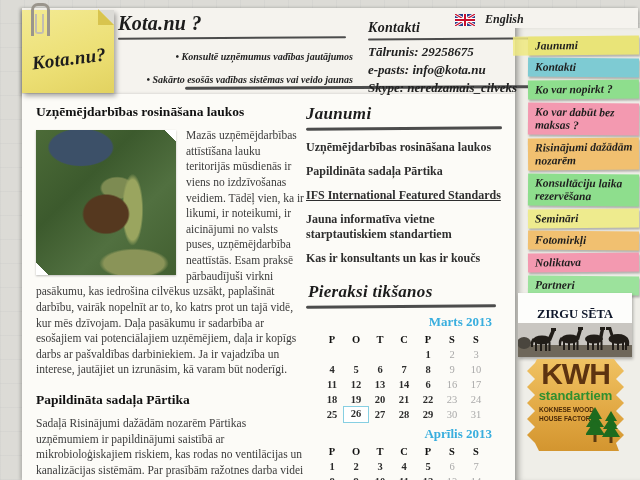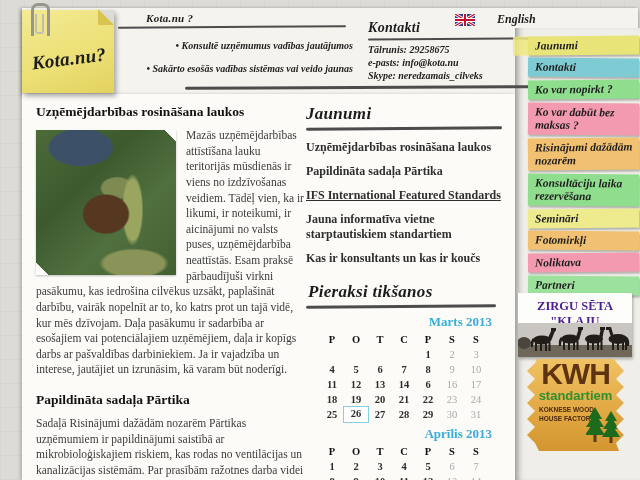--- a/index.html
+++ b/index.html
@@ -30,37 +30,37 @@
     border-bottom:16px solid #d8c44e;border-right:16px solid transparent;margin-top:-1px;}
   .logo-note .logo-text{position:absolute;left:4px;top:38px;width:86px;text-align:center;
     font-size:19px;transform:rotate(-7deg);color:#1d1d1d;}
   .clip{position:absolute;left:9px;top:-7px;width:13px;height:30px;
     border:3px solid #9a958c;border-bottom:none;border-radius:7px 7px 0 0;background:transparent;}
   .clip::after{content:'';position:absolute;left:1px;top:8px;width:5px;height:18px;
     border:2px solid #c2bdb2;border-top:none;border-radius:0 0 3px 3px;}
 
   
   .hdr-center{position:absolute;left:118px;top:12px;width:235px;}
-  .hdr-title{font-size:11px;color:#1c1c1c;padding-left:28px;}
+  .hdr-title{font-size:20px;color:#1c1c1c;}
   .hline{height:2px;background:#4c4c4c;border-radius:2px;transform:rotate(-.4deg);}
   .hdr-title-line{width:228px;margin-top:2px;}
   .hdr-services{list-style:none;margin:7px 0 0 0;padding:0;}
   .hdr-services li{font-style:italic;font-weight:bold;font-size:10px;color:#222;
     margin:12px 0 3px 0;white-space:nowrap;text-align:right;}
   .hdr-services li::before{content:"• ";}
   .hdr-bottom-line{position:absolute;left:185px;top:86px;width:347px;height:3px;
     background:#4c4c4c;border-radius:2px;transform:rotate(-.25deg);}
 
   .hdr-contacts{position:absolute;left:368px;top:20px;width:170px;}
   .contact-title{font-size:14px;color:#1c1c1c;}
   .contact-line-u{width:165px;margin:2px 0 4px 0;}
-  .contact-row{font-style:italic;font-weight:bold;font-size:10px;color:#222;
+  .contact-row{font-style:italic;font-weight:bold;font-size:13px;color:#222;
     margin-bottom:2px;white-space:nowrap;}
 
-  .lang{position:absolute;left:455px;top:12px;display:flex;align-items:center;gap:22px;cursor:pointer;}
+  .lang{position:absolute;left:455px;top:12px;display:flex;align-items:center;gap:10px;cursor:pointer;}
   .lang-label{font-style:italic;font-weight:bold;font-size:12px;color:#222;}
 
   
   .col-main{position:absolute;left:36px;top:104px;width:270px;}
   .art-title{font-size:13.5px;font-weight:bold;color:#111;margin:0 0 8px 0;}
   .aerial-photo{float:left;width:140px;height:145px;margin:2px 10px 4px 0;
     background:
       linear-gradient(45deg, #fff 0 9px, transparent 9px),
       linear-gradient(-135deg, #fff 0 8px, transparent 8px),
       radial-gradient(ellipse 52px 30px at 32% 12%, #3c5068 0 60%, transparent 64%),
@@ -99,22 +99,22 @@
   .note-item{position:relative;margin-left:13px;width:100px;padding:3px 4px 3px 7px;
     font-style:italic;font-weight:bold;font-size:11.5px;color:#1e1e1e;line-height:1.15;
     box-shadow:1px 2px 2px rgba(0,0,0,.25);cursor:pointer;}
   .note-item:nth-child(odd){transform:rotate(-.6deg);}
   .note-item:nth-child(even){transform:rotate(.5deg);}
   .note-item.active::before{content:'';position:absolute;left:-15px;top:0;width:15px;height:100%;
     background:rgba(238,233,128,.85);}
 
   .horse-banner{position:absolute;left:518px;top:293px;width:114px;height:64px;
     background:#fdfdfb;box-shadow:1px 2px 3px rgba(0,0,0,.3);cursor:pointer;}
-  .horse-banner .hb-text{text-align:center;font-weight:bold;font-size:12.5px;color:#4c1d95;
-    line-height:1.2;padding-top:6px;}
+  .horse-banner .hb-text{text-align:center;font-weight:bold;font-size:12.5px;color:#0f172a;
+    line-height:1.2;padding-top:14px;}
   .horse-photo{position:absolute;left:0;bottom:0;width:114px;height:34px;}
 
   .kwh{position:absolute;left:527px;top:359px;width:97px;height:92px;cursor:pointer;
     background:linear-gradient(180deg,#f0c263 0%,#e2a944 55%,#d3952f 100%);
     clip-path:polygon(10px 0,87px 0,90px 4px,97px 12px,89px 20px,97px 28px,89px 36px,97px 44px,89px 52px,97px 60px,89px 68px,97px 76px,89px 84px,92px 92px,12px 92px,8px 84px,0 76px,8px 68px,0 60px,8px 52px,0 44px,8px 36px,0 28px,8px 20px,0 12px,8px 4px);
     text-align:center;}
   .kwh-name{font-family:"Liberation Sans",sans-serif;font-weight:bold;font-size:30px;
     color:#5d3310;line-height:1;letter-spacing:-1px;}
   .kwh-sub{font-family:"Liberation Sans",sans-serif;font-weight:bold;font-size:13px;
     color:#2f8f2f;line-height:1;margin-top:0;}

